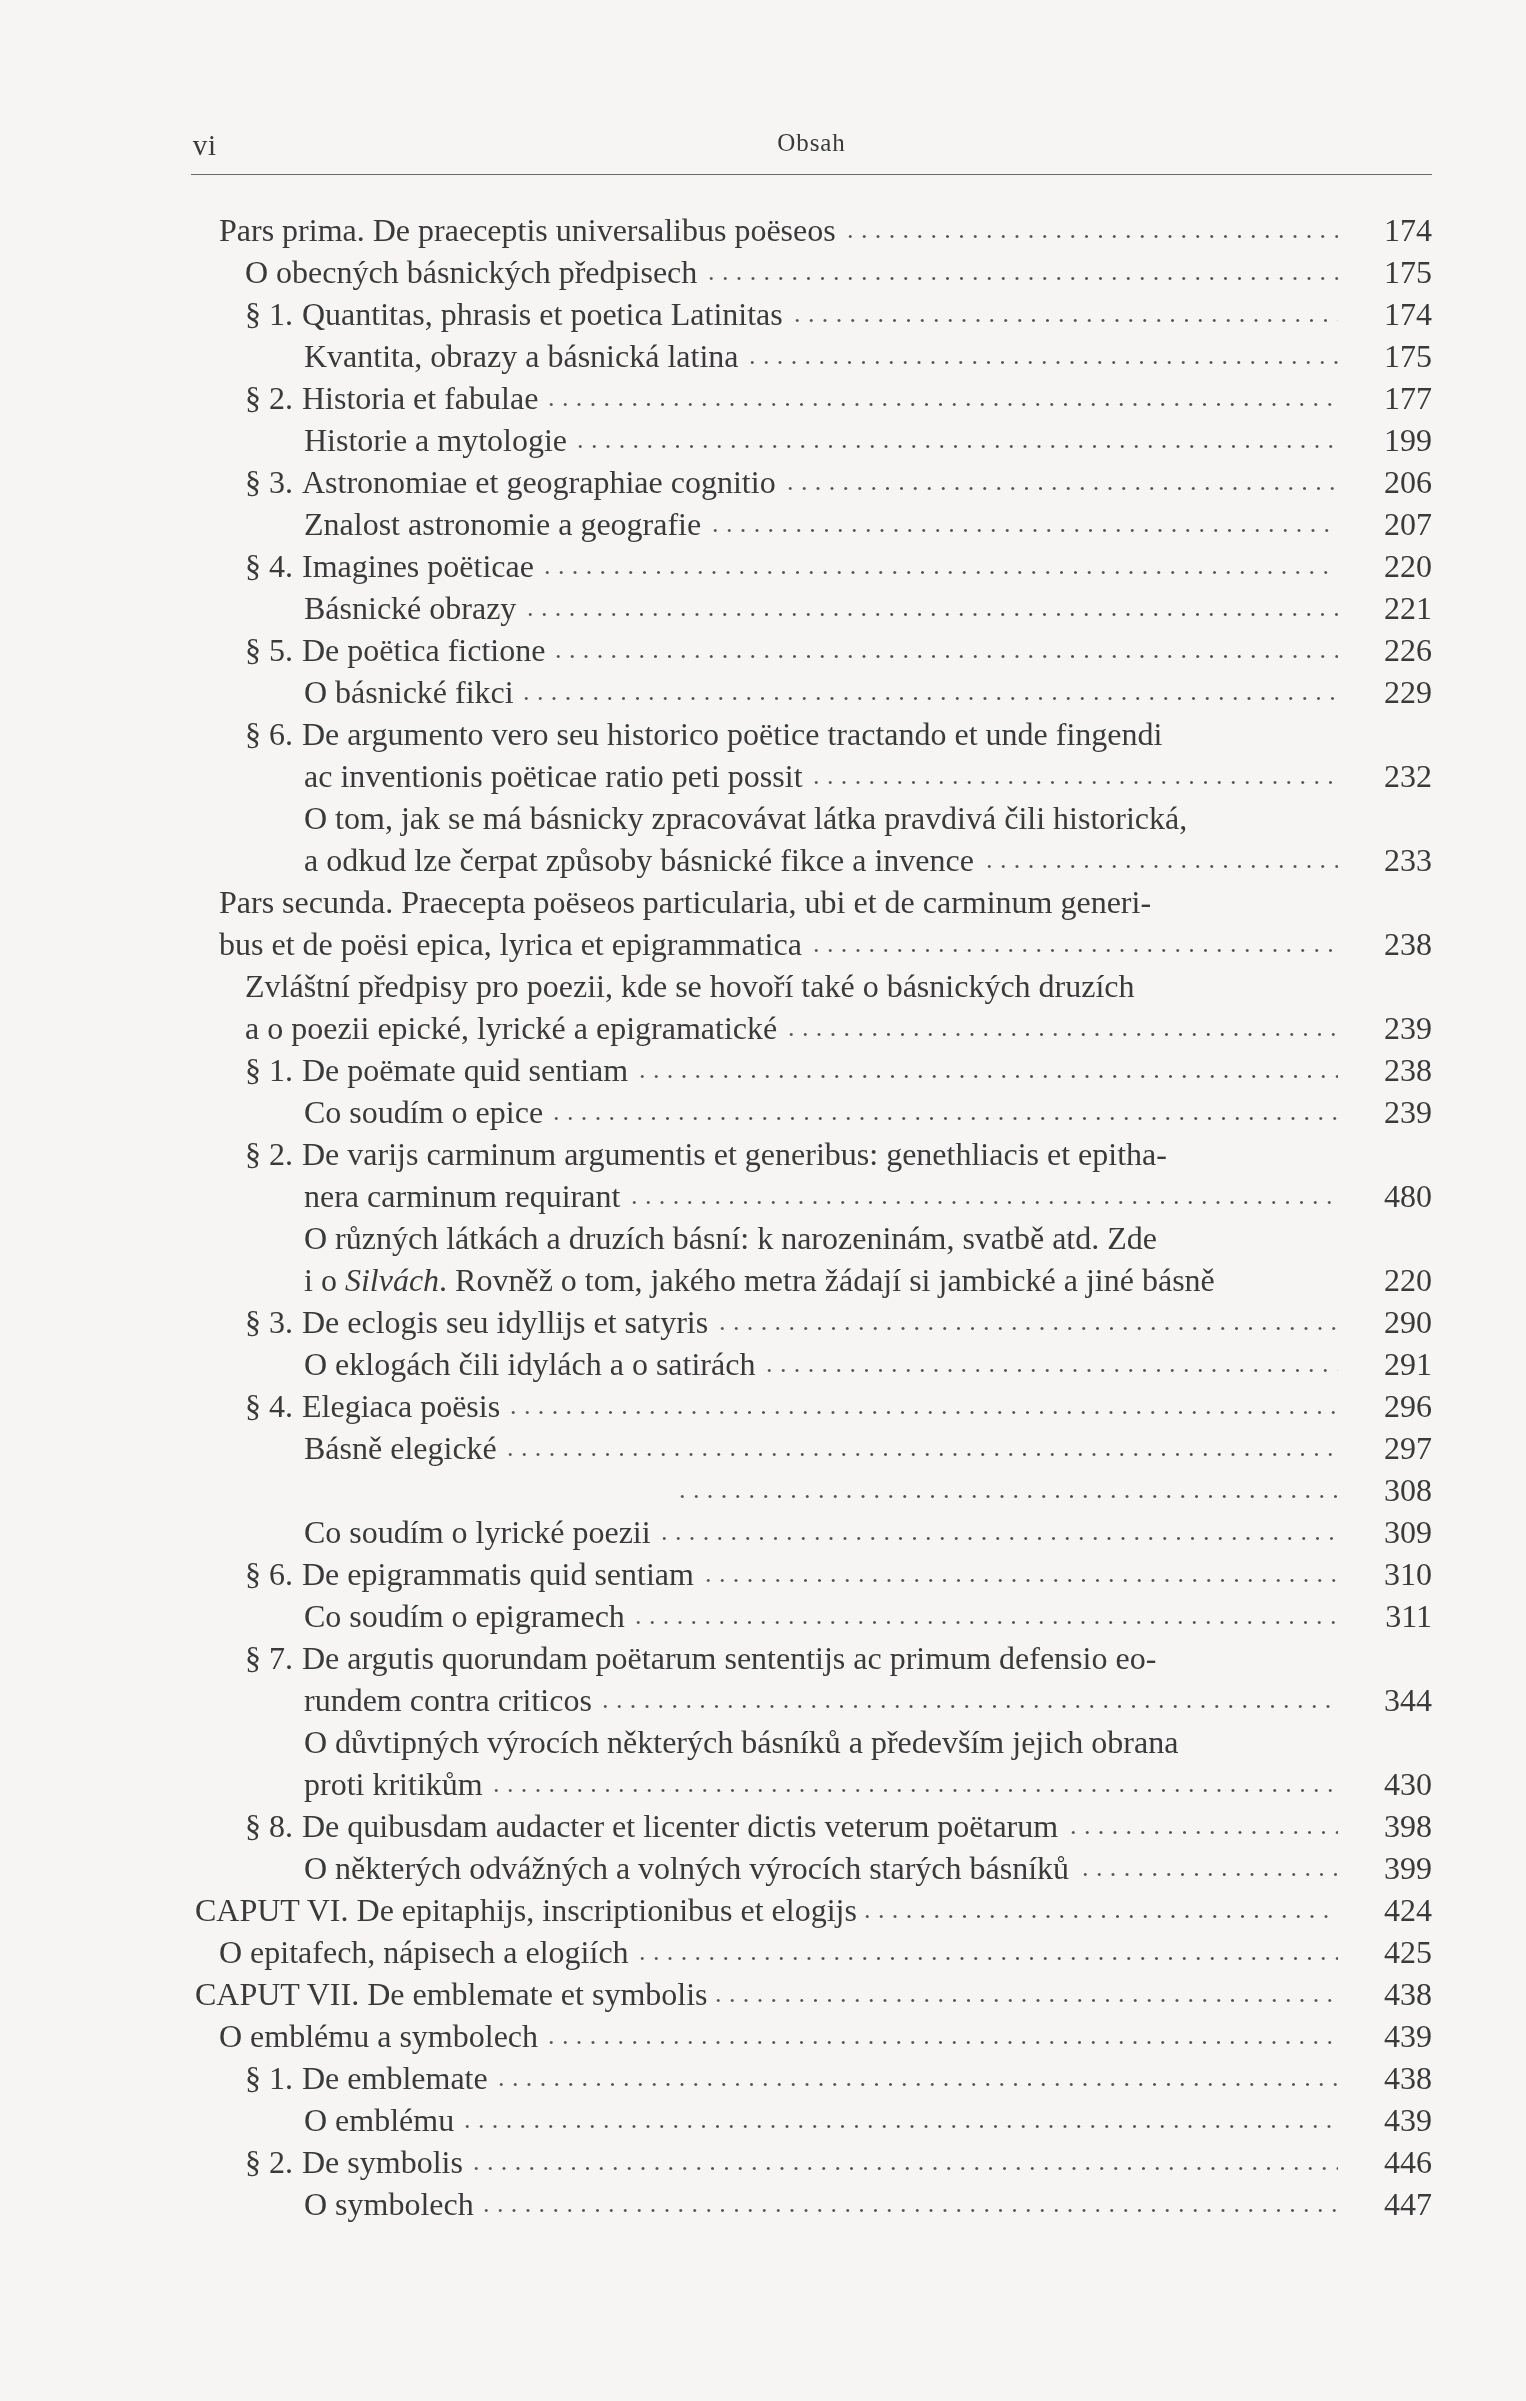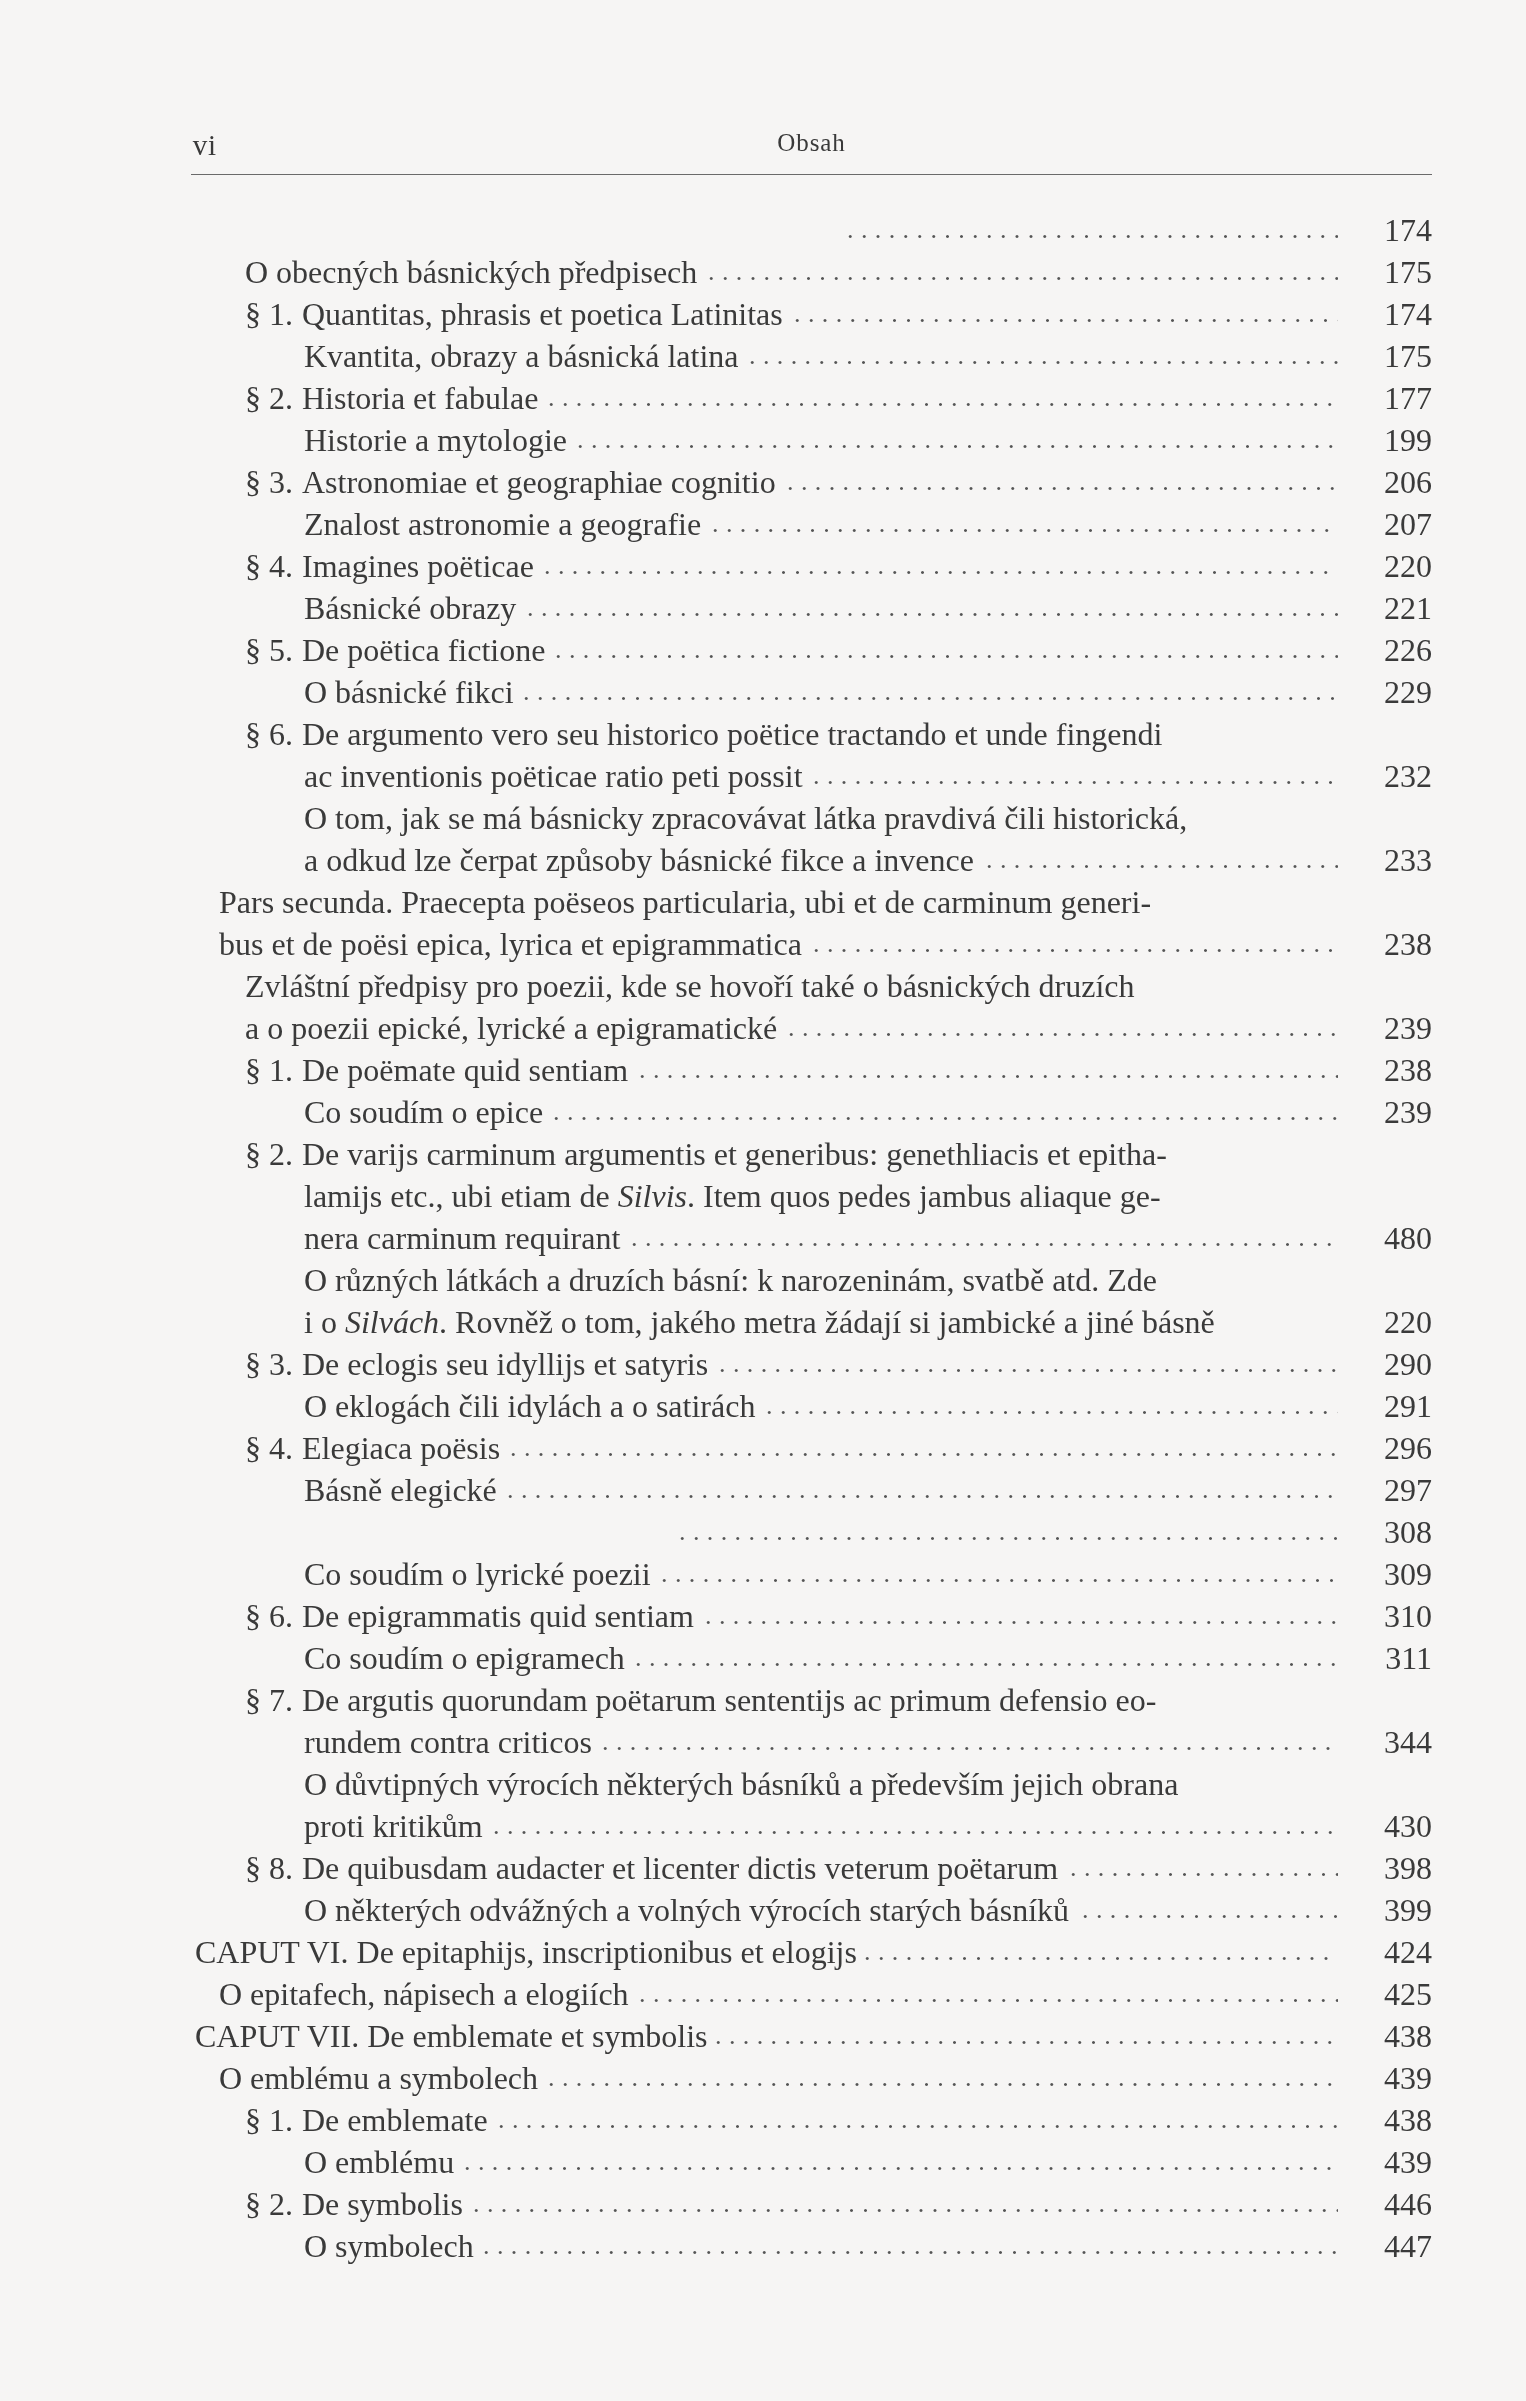--- a/index.html
+++ b/index.html
@@ -38,20 +38,21 @@
 </head>
 <body>
 
 <div class="header">
   <span class="folio">vi</span>
   <span class="running-title">Obsah</span>
 </div>
 
 <div class="toc" id="toc">
     <div class="line lv-0">
+      <span class="txt">Pars prima. De praeceptis universalibus poëseos</span>
       <span class="leader" style="width: 491px;">........................................................................................................................................................................................................</span>
       <span class="pg">174</span>
     </div>
     <div class="line lv-1">
       <span class="txt">O obecných básnických předpisech</span>
       <span class="leader" style="width: 630px;">........................................................................................................................................................................................................</span>
       <span class="pg">175</span>
     </div>
     <div class="line lv-1s">
       <span class="txt"><span class="sec">§ 1.</span>Quantitas, phrasis et poetica Latinitas</span>
@@ -142,23 +143,20 @@
     </div>
     <div class="line lv-2">
       <span class="txt">Co soudím o epice</span>
       <span class="leader" style="width: 785px;">........................................................................................................................................................................................................</span>
       <span class="pg">239</span>
     </div>
     <div class="line lv-1s">
       <span class="txt"><span class="sec">§ 2.</span>De varijs carminum argumentis et generibus: genethliacis et epitha-</span>
     </div>
     <div class="line lv-2">
-      <span class="txt">lamijs etc., ubi etiam de <em>Silvis</em>. Item quos pedes jambus aliaque ge-</span>
-    </div>
-    <div class="line lv-2">
       <span class="txt">nera carminum requirant</span>
       <span class="leader" style="width: 707px;">........................................................................................................................................................................................................</span>
       <span class="pg">480</span>
     </div>
     <div class="line lv-2">
       <span class="txt">O různých látkách a druzích básní: k narozeninám, svatbě atd. Zde</span>
     </div>
     <div class="line lv-2">
       <span class="txt">i o <em>Silvách</em>. Rovněž o tom, jakého metra žádají si jambické a jiné básně</span>
       <span class="pg">220</span>

